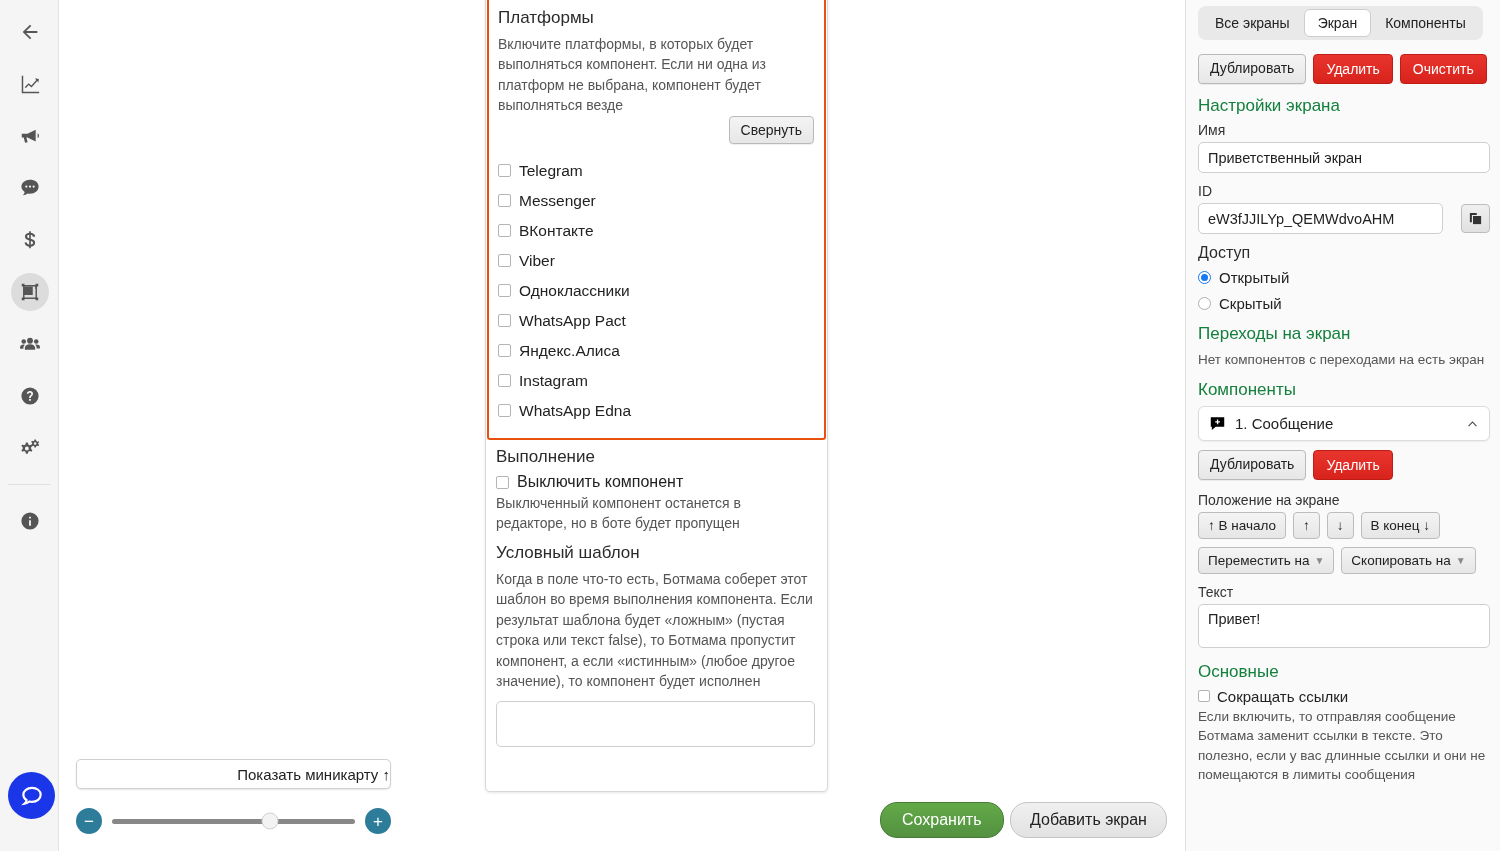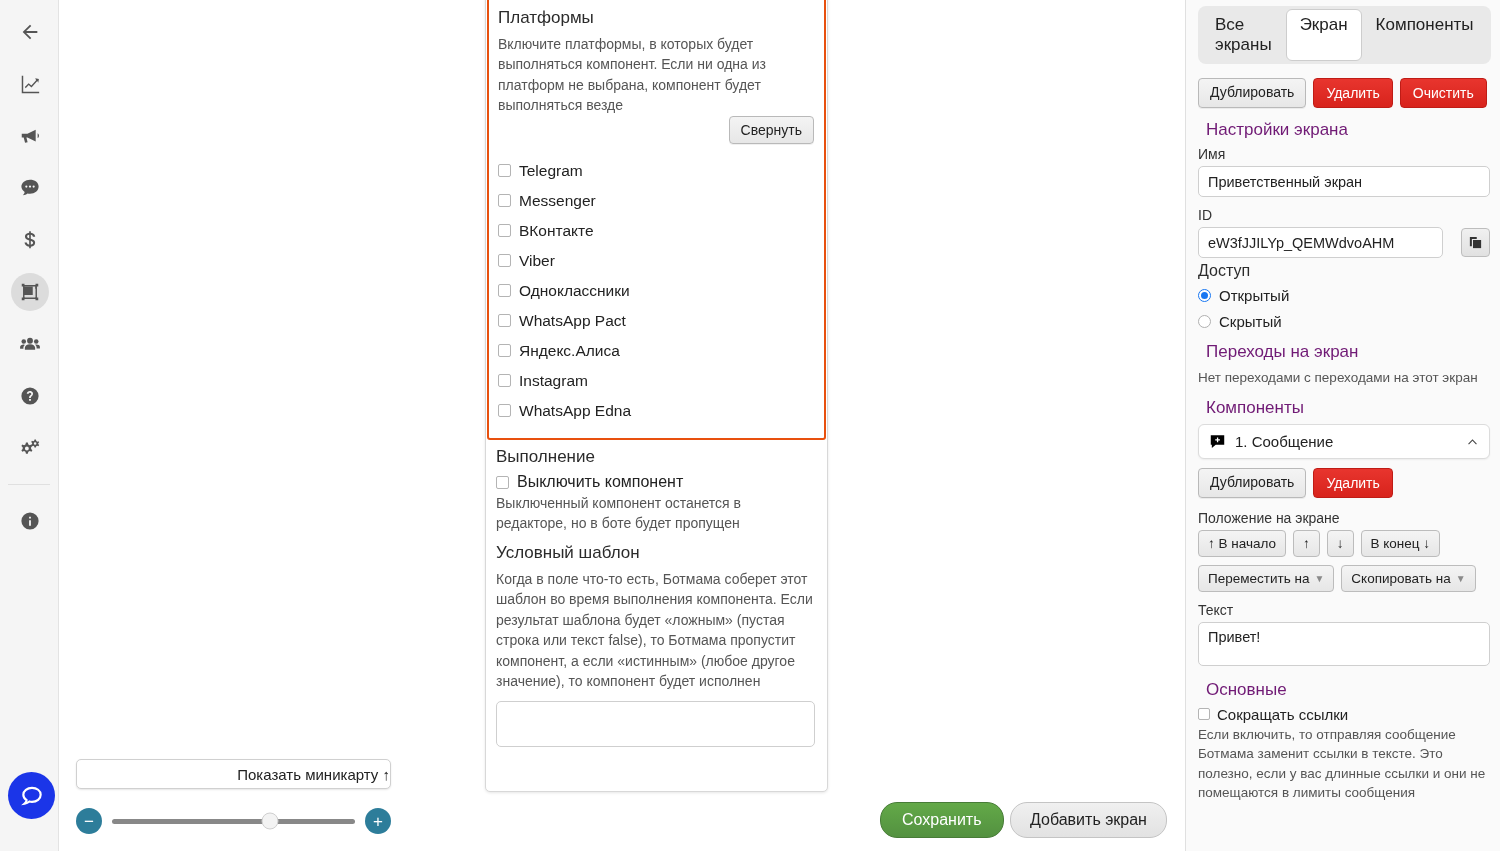--- a/index.html
+++ b/index.html
@@ -118,39 +118,39 @@
   .rpanel {
     position: absolute; left: 1185px; top: 0; width: 315px; height: 851px;
     background: #fafafa; border-left: 1px solid #e0e0e0;
     padding: 6px 10px 0 12px; overflow: hidden;
   }
   .segmented {
     display: inline-flex; background: #e9e9e9; border-radius: 8px; padding: 3px;
     margin-bottom: 14px;
   }
   .seg {
-    font-size: 17px; color: #222; padding: 5px 13px; border-radius: 6px;
+    font-size: 14px; color: #222; padding: 5px 13px; border-radius: 6px;
     border: 1px solid transparent;
   }
   .seg.active { background: #fff; border-color: #cdcdcd; }
 
   .btn-row { display: flex; gap: 7px; margin-bottom: 12px; }
   .btn-red {
     background: linear-gradient(#e8352e,#d8231c); border: 1px solid #bf1c16;
     border-radius: 4px; color: #fff; font-size: 14px; padding: 6px 12px;
   }
-  .rp-h { font-size: 17px; color: #701a75; margin: 0 0 6px 8px; font-weight: 400; }
+  .rp-h { font-size: 17px; color: #15803d; margin: 0 0 6px 0; font-weight: 400; }
   .rp-lbl { font-size: 14px; color: #333; margin: 0 0 4px 0; }
   .rp-desc { font-size: 13.5px; color: #555; line-height: 1.45; margin: 0 0 10px 0; }
   .txt-input {
     width: 100%; height: 31px; border: 1px solid #cfcfcf; border-radius: 5px;
     background: #fff; font-size: 14.5px; color: #222; padding: 0 9px;
     display: flex; align-items: center;
   }
-  .id-row { display: flex; gap: 18px; align-items: center; margin-bottom: 4px; }
+  .id-row { display: flex; gap: 18px; align-items: center; margin-bottom: 10px; }
   .id-row .txt-input { flex: 1 1 auto; }
   .icon-btn {
     width: 29px; height: 29px; flex: 0 0 auto; border-radius: 4px;
     background: linear-gradient(#f0f0f0,#e1e1e1); border: 1px solid #bdbdbd;
     display: flex; align-items: center; justify-content: center;
   }
   .icon-btn svg { width: 15px; height: 15px; fill: #333; }
 
   .radio-row { display: flex; align-items: center; height: 26px; }
   .radio {
@@ -385,21 +385,21 @@
     <div class="radio-row">
       <span class="radio on"></span>
       <span class="radio-label">Открытый</span>
     </div>
     <div class="radio-row" style="margin-bottom:8px">
       <span class="radio"></span>
       <span class="radio-label">Скрытый</span>
     </div>
 
     <div class="rp-h">Переходы на экран</div>
-    <p class="rp-desc">Нет переходами с переходами на этот экран</p>
+    <p class="rp-desc">Нет компонентов с переходами на есть экран</p>
 
     <div class="rp-h">Компоненты</div>
     <div class="comp-item">
       <svg class="msg-ic" viewBox="0 0 24 24">
           <path d="M2.5 3h19v13.5h-12L4 21v-4.5H2.5z"></path>
           <path d="M11.2 6.3h1.8v2.4h2.4v1.8H13v2.4h-1.8v-2.4H8.8V8.7h2.4z" fill="#fff"></path>
         </svg>
       <span class="comp-name">1. Сообщение</span>
       <svg class="chev" viewBox="0 0 24 24">
           <path d="M12 8l8 8-1.4 1.4L12 10.8 5.4 17.4 4 16z" fill="#444"></path>

